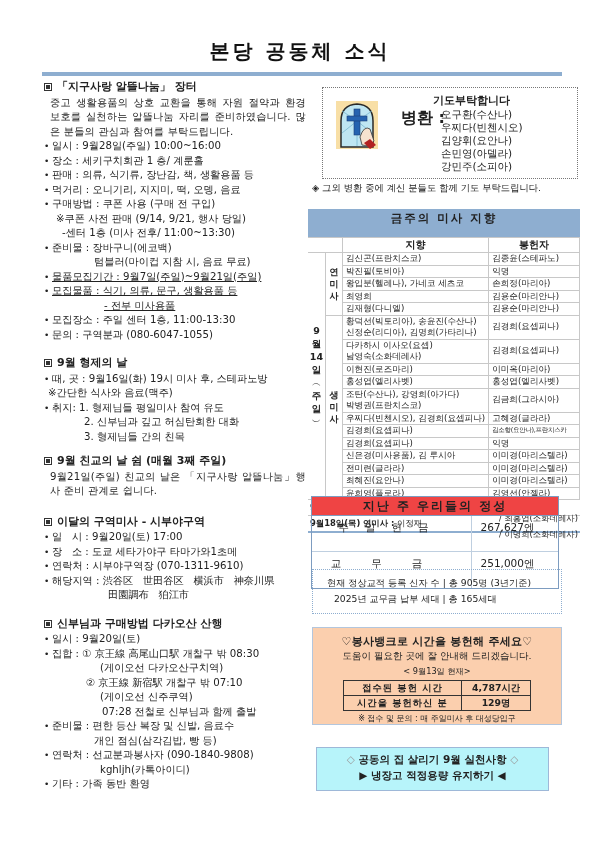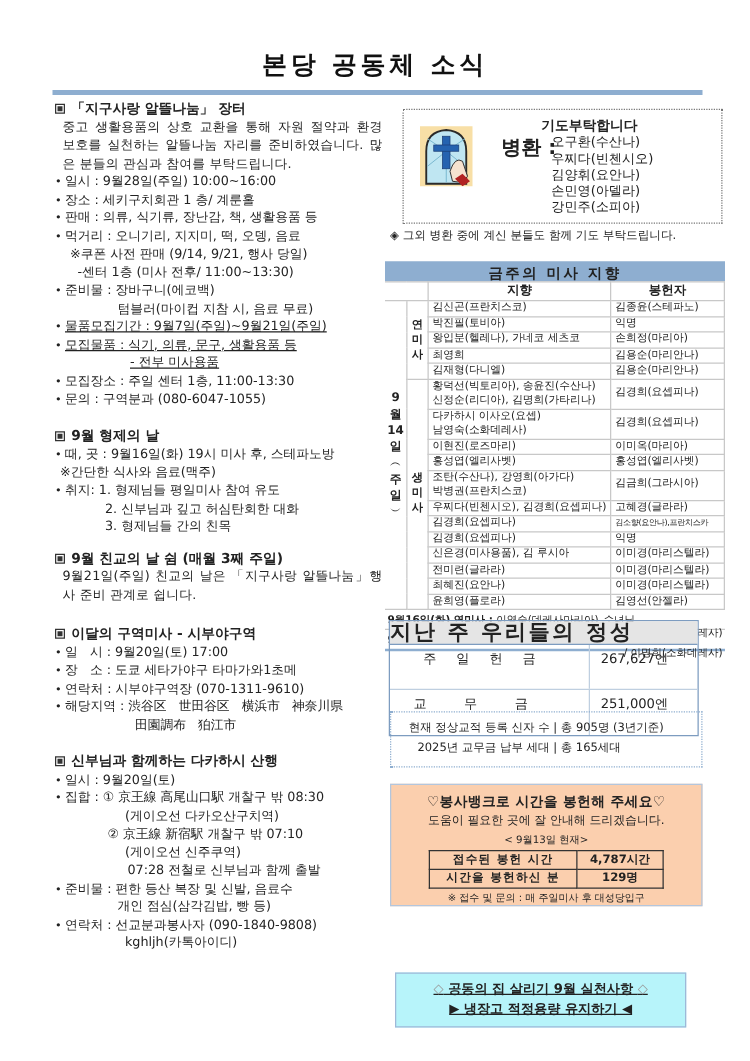--- a/index.html
+++ b/index.html
@@ -30,57 +30,57 @@
     position: absolute; left: 322px; top: 87px; width: 256px; height: 92px;
     border: 1.3px dotted #777; 
   }
   .prayer-icon { position: absolute; left: 13px; top: 13px; width: 42px; height: 48px; background: #f8dfa6; }
   .prayer-title { position: absolute; left: 110px; top: 5px; font-weight: bold; font-size: 11px; }
   .prayer-label { position: absolute; left: 78px; top: 20px; font-weight: bold; font-size: 16px; }
   .prayer-names { position: absolute; left: 118px; top: 20px; font-size: 10.5px; line-height: 13px; }
   .prayer-note { position: absolute; left: 312px; top: 182px; font-size: 9.3px; white-space: nowrap; }
 
   .mass-wrap { position: absolute; left: 308px; top: 209px; width: 272px; }
-  .mass-head { background: #8eaed0; height: 16px; text-align: center; font-weight: bold; font-size: 11.5px; line-height: 18px; letter-spacing: 2px; }
+  .mass-head { background: #8eaed0; height: 28px; text-align: center; font-weight: bold; font-size: 11.5px; line-height: 18px; letter-spacing: 2px; }
   table.mass { border-collapse: collapse; width: 100%; font-size: 8.6px; }
   table.mass td, table.mass th { border: 0.8px solid #c8c8c8; padding: 0 3px; line-height: 11.5px; vertical-align: middle; }
   table.mass th { font-weight: bold; font-size: 10px; height: 15px; }
   table.mass td.side { width: 18px; text-align: center; font-weight: bold; font-size: 9.5px; line-height: 13px; padding: 0; }
   table.mass td.grp { width: 18px; text-align: center; font-weight: bold; font-size: 9px; line-height: 12px; padding: 0; }
   table.mass td.off { width: 92px; white-space: nowrap; }
   table.mass td.int { white-space: nowrap; }
   table.mass td.tiny { font-size: 6.5px; letter-spacing: -0.3px; }
   .wk { font-size: 8.4px; white-space: nowrap; padding: 2px 2px; border-bottom: 0.8px solid #c8c8c8; }
   .wk b { font-weight: bold; }
   .wk .mid { margin-left: 4px; }
   .wk .rt { float: right; }
   .wk-last { border-bottom: 2px solid #8eaed0; }
 
   .off-table { position: absolute; left: 311px; top: 496px; width: 248px; border: 1.3px solid #7d9cc0; border-collapse: collapse; }
-  .off-head { background: #e5e5e5; height: 19px; text-align: left; font-weight: bold; font-size: 17px; line-height: 19px; letter-spacing: 2px; border-bottom: 1px solid #7d9cc0; }
+  .off-head { background: #ef4444; height: 19px; text-align: center; font-weight: bold; font-size: 12px; line-height: 19px; letter-spacing: 2px; border-bottom: 1px solid #7d9cc0; }
   .off-row { display: flex; height: 36px; line-height: 23px; font-size: 10.5px; border-bottom: 1px solid #bfcfe0; }
   .off-row:last-child { border-bottom: none; }
   .off-label { width: 160px; text-align: center; letter-spacing: 16px; border-right: 1px solid #bfcfe0; }
   .off-val { flex: 1; text-align: center; padding-right: 15px; }
 
   .census { position: absolute; left: 312px; top: 569px; width: 250px; height: 45px; border: 1.3px dotted #8eaed0; font-size: 9.2px; line-height: 16px; padding-top: 5px; }
   .census div { padding-left: 14px; white-space: nowrap; }
   .census div + div { padding-left: 21px; }
 
   .vol-box { position: absolute; left: 312px; top: 627px; width: 250px; height: 98px; background: #fbcfae; border: 1px solid #b3c6dd; text-align: center; }
   .vol-title { font-weight: bold; font-size: 11px; margin-top: 6px; letter-spacing: 0.3px; }
   .vol-sub { font-size: 9.5px; margin-top: 1px; }
   .vol-date { font-size: 8.2px; margin-top: 3px; }
   .vol-table { margin: 3px auto 0; border-collapse: collapse; width: 188px; font-size: 9.3px; }
   .vol-table td { border: 1px solid #333; height: 15px; line-height: 14px; }
   .vol-table td.k { width: 118px; font-weight: bold; letter-spacing: 1px; }
   .vol-table td.v { font-weight: bold; }
   .vol-note { font-size: 8px; margin-top: 2px; }
 
-  .prac-box { position: absolute; left: 316px; top: 778px; width: 233px; height: 44px; background: #b7f4fa; border: 1px solid #9eb8d8; text-align: center; text-decoration: underline; }
+  .prac-box { position: absolute; left: 316px; top: 747px; width: 233px; height: 44px; background: #b7f4fa; border: 1px solid #9eb8d8; text-align: center; }
   .prac-title { font-weight: bold; font-size: 10.5px; margin-top: 5px; }
   .prac-title .dia { color: #999; font-weight: normal; }
   .prac-item { font-weight: bold; font-size: 10.5px; margin-top: 2px; }
 </style>
 </head>
 <body>
 
 <div class="page-title">본당 공동체 소식</div>
 <div class="title-rule"></div>
 
@@ -89,20 +89,21 @@
   <div class="sec">
     <div class="sec-title">
         <span class="box"></span>
         <span>「지구사랑 알뜰나눔」 장터</span>
       </div>
     <div class="para">중고 생활용품의 상호 교환을 통해 자원 절약과 환경 보호를 실천하는 알뜰나눔 자리를 준비하였습니다. 많은 분들의 관심과 참여를 부탁드립니다.</div>
     <div class="bl">일시 : 9월28일(주일) 10:00~16:00</div>
     <div class="bl">장소 : 세키구치회관 1 층/ 계룬홀</div>
     <div class="bl">판매 : 의류, 식기류, 장난감, 책, 생활용품 등</div>
     <div class="bl">먹거리 : 오니기리, 지지미, 떡, 오뎅, 음료</div>
+    <div class="bl">구매방법 : 쿠폰 사용 (구매 전 구입)</div>
     <div class="ind" style="padding-left:12px">※쿠폰 사전 판매 (9/14, 9/21, 행사 당일)</div>
     <div class="ind" style="padding-left:18px">-센터 1층 (미사 전후/ 11:00~13:30)</div>
     <div class="bl">준비물 : 장바구니(에코백)</div>
     <div class="ind" style="padding-left:50px">텀블러(마이컵 지참 시, 음료 무료)</div>
     <div class="bl u">물품모집기간 : 9월7일(주일)~9월21일(주일)</div>
     <div class="bl u">모집물품 : 식기, 의류, 문구, 생활용품 등</div>
     <div class="ind u" style="padding-left:60px">- 전부 미사용품</div>
     <div class="bl">모집장소 : 주일 센터 1층, 11:00-13:30</div>
     <div class="bl">문의 : 구역분과 (080-6047-1055)</div>
   </div>
@@ -135,32 +136,33 @@
     <div class="bl" style="white-space:pre">일   시 : 9월20일(토) 17:00</div>
     <div class="bl" style="white-space:pre">장   소 : 도쿄 세타가야구 타마가와1초메</div>
     <div class="bl">연락처 : 시부야구역장 (070-1311-9610)</div>
     <div class="bl" style="white-space:pre">해당지역 : 渋谷区   世田谷区   横浜市   神奈川県</div>
     <div class="ind" style="padding-left:64px;white-space:pre">田園調布   狛江市</div>
   </div>
 
   <div class="sec" style="margin-top:14px">
     <div class="sec-title">
         <span class="box"></span>
-        <span>신부님과 함께하는 다카하시 산행</span>
+        <span>신부님과 구매방법 다카오산 산행</span>
       </div>
     <div class="bl">일시 : 9월20일(토)</div>
     <div class="bl">집합 : ① 京王線 高尾山口駅 개찰구 밖 08:30</div>
     <div class="ind" style="padding-left:56px">(게이오선 다카오산구치역)</div>
     <div class="ind" style="padding-left:42px">② 京王線 新宿駅 개찰구 밖 07:10</div>
     <div class="ind" style="padding-left:56px">(게이오선 신주쿠역)</div>
     <div class="ind" style="padding-left:58px">07:28 전철로 신부님과 함께 출발</div>
     <div class="bl">준비물 : 편한 등산 복장 및 신발, 음료수</div>
     <div class="ind" style="padding-left:50px">개인 점심(삼각김밥, 빵 등)</div>
     <div class="bl">연락처 : 선교분과봉사자 (090-1840-9808)</div>
     <div class="ind" style="padding-left:56px">kghljh(카톡아이디)</div>
+    <div class="bl">기타 : 가족 동반 환영</div>
   </div>
 </div>
 
 <div class="prayer-box">
   <div class="prayer-icon">
     <svg width="42" height="48" viewBox="0 0 42 48">
       <path d="M5 46 L5 20 Q5 4 21 3 Q37 4 37 20 L37 46 Z" fill="#bfe6f2" stroke="#2a2a2a" stroke-width="1.5"></path>
       <g stroke="#7ab8d0" stroke-width="0.8">
         <line x1="21" y1="20" x2="6" y2="10"></line>
           <line x1="21" y1="20" x2="36" y2="10"></line>

